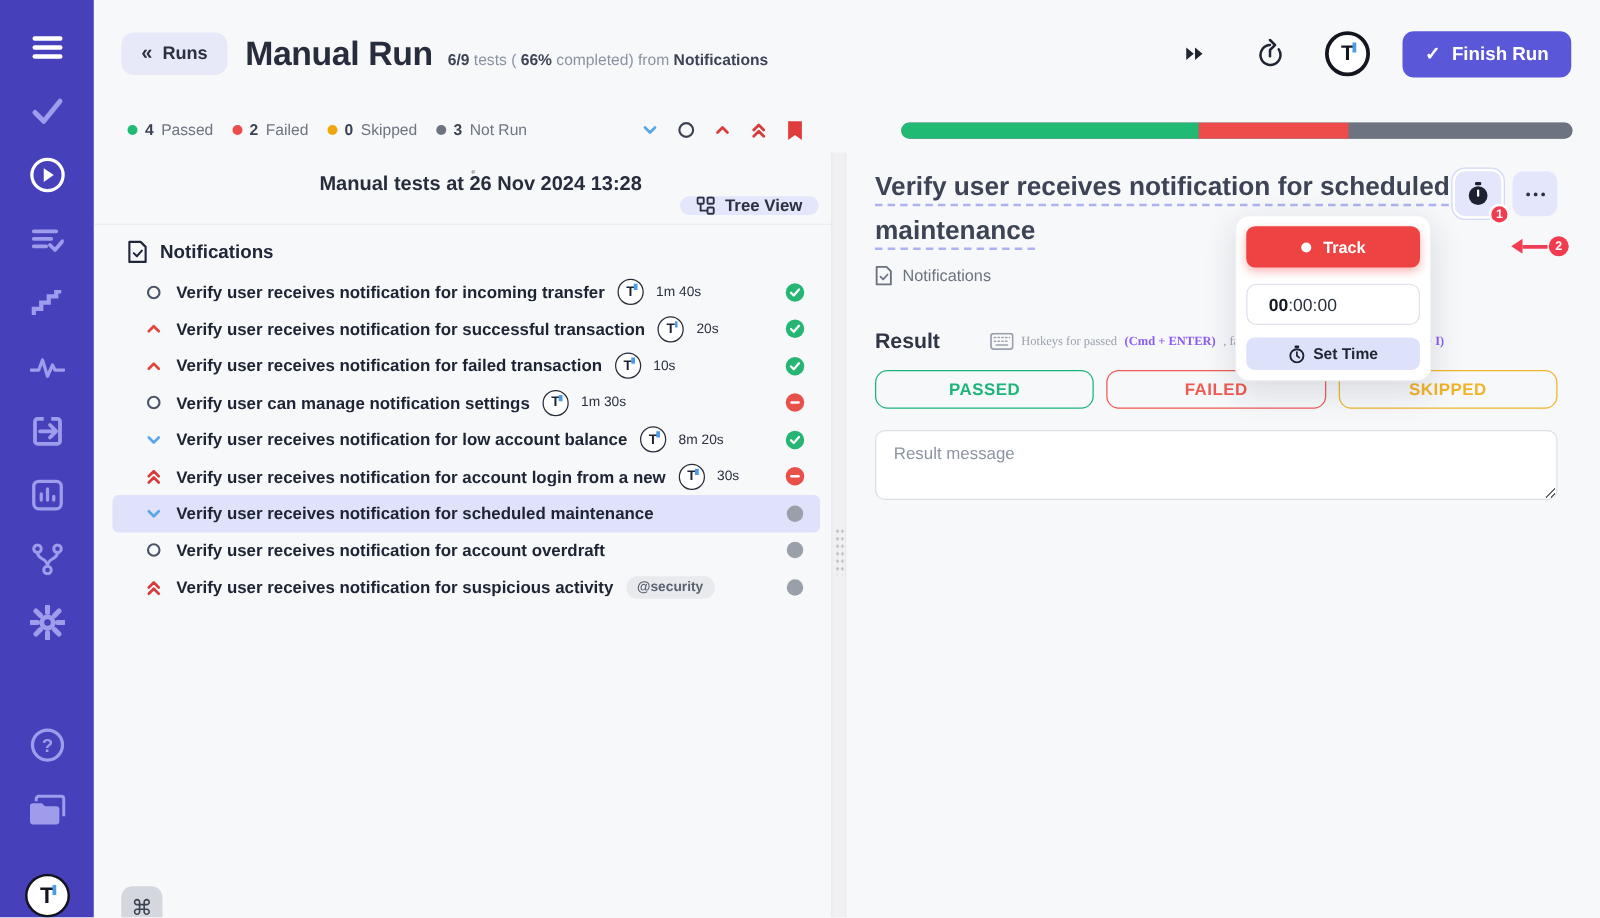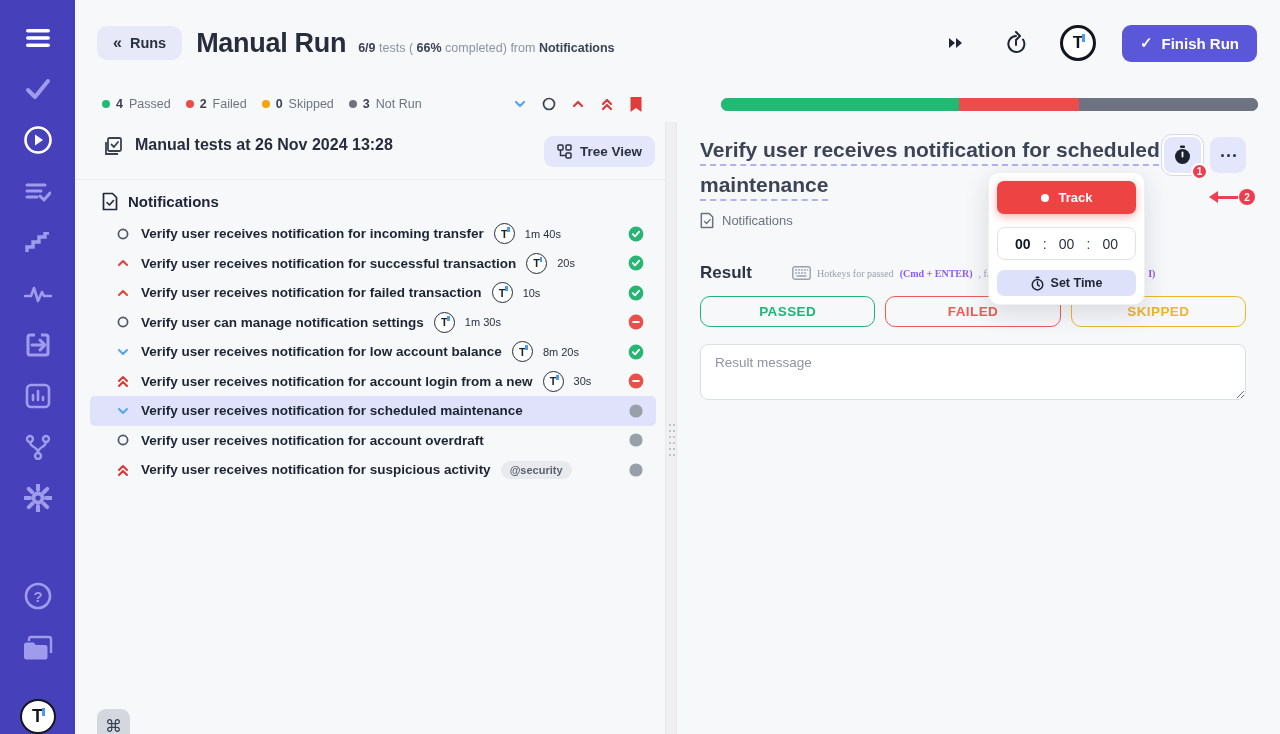--- a/index.html
+++ b/index.html
@@ -35,21 +35,21 @@
   .count .val { font-size:12.5px; font-weight:700; color:#3a4150; }
   .count .lbl { font-size:12.5px; color:#6d7482; }
   .filters { display:flex; align-items:center; gap:11px; margin-left:74px; }
   .filters .f { width:18px; height:18px; display:flex; align-items:center; justify-content:center; cursor:pointer; }
   .progress { flex:1; margin-left:76px; height:13px; border-radius:7px; overflow:hidden; display:flex; background:#6d7380; }
   .progress div { height:100%; }
 
   
   .content { flex:1; display:flex; min-height:0; }
   .left-panel { width:590px; flex-shrink:0; position:relative; overflow:hidden; padding-top:14px; }
-  .lp-head { display:flex; align-items:flex-start; padding:0 10px 0 27px; height:36px; }
+  .lp-head { display:flex; align-items:center; padding:0 10px 0 27px; height:36px;flex-direction:column; }
   .lp-title { font-size:16px; font-weight:700; color:#272d3d; margin-left:12px; }
   .tree-btn { margin-left:auto; background:#e4e7fb; border:none; border-radius:9px; height:31px; padding:0 13px; font-size:13.5px; font-weight:700; color:#2b3140; display:flex; align-items:center; gap:8px; cursor:pointer; font-family:inherit; }
   .lp-sep { height:1px; background:#ececf1; margin-top:7px; }
   .group-row { display:flex; align-items:center; gap:10px; margin:12px 0 8px 27px; }
   .group-lbl { font-size:15px; font-weight:700; color:#20273a; }
   .row { display:flex; align-items:center; height:29.5px; margin:0 9px 0 15px; padding:0 12px 0 25px; border-radius:5px; gap:10px; cursor:pointer; }
   .row.selected { background:#dfe2fa; }
   .row .prio { width:16px; height:16px; display:flex; align-items:center; justify-content:center; flex-shrink:0; }
   .row .ttl { font-size:13.5px; font-weight:600; color:#1d2433; white-space:nowrap; overflow:hidden; min-width:0; flex-shrink:1; }
   .row .tag { background:#e8eaee; border-radius:10px; padding:3px 9px; font-size:11px; font-weight:600; color:#5a6270; white-space:nowrap; }
@@ -84,21 +84,21 @@
   .res-btn.passed { border:1.8px solid #1db57a; color:#1db57a; }
   .res-btn.failed { border:1.8px solid #ef5a52; color:#ef5a52; }
   .res-btn.skipped { border:1.8px solid #f0b429; color:#f0b429; }
   .msg-box { width:100%; margin-top:17px; height:56px; border:1px solid #dcdfe6; border-radius:8px; background:#fff; padding:10px 14px; font-size:13.5px; font-family:inherit; color:#3a4150; resize:both; }
   .msg-box::placeholder { color:#8d94a3; }
 
   
   .popup { position:absolute; left:988px; top:172px; width:157px; background:#fff; border:1px solid #eef0f4; border-radius:11px; box-shadow:0 8px 26px rgba(30,35,60,.14); padding:8px; z-index:50; }
   .track-btn { width:100%; height:33px; background:#ee4343; border:none; border-radius:7px; color:#fff; font-size:13px; font-weight:700; display:flex; align-items:center; justify-content:center; gap:10px; cursor:pointer; box-shadow:0 3px 8px rgba(238,67,67,.4); font-family:inherit; }
   .track-btn .rec { width:8px; height:8px; background:#fff; border-radius:50%; }
-  .time-box { margin-top:13px; height:33px; border:1px solid #dfe2e8; border-radius:8px; display:flex; align-items:center; justify-content:space-between; padding:0 17px; font-size:14px; color:#2a3040; }
+  .time-box { margin-top:13px; height:33px; border:1px solid #dfe2e8; border-radius:8px; display:flex; align-items:center; justify-content:flex-start; padding:0 17px; font-size:14px; color:#2a3040; }
   .time-box .tseg { cursor:text; }
   .time-box .h { font-weight:800; color:#14181f; }
   .time-box .colon { color:#3a4150; }
   .settime-btn { margin-top:10px; width:100%; height:26px; background:#dde1f9; border:none; border-radius:7px; font-size:12.5px; font-weight:700; color:#1f2533; display:flex; align-items:center; justify-content:center; gap:7px; cursor:pointer; font-family:inherit; }
   .annot-arrow { position:absolute; left:1209px; top:189px; display:flex; align-items:center; z-index:60; }
   .annot-arrow .head { width:0; height:0; border-top:6px solid transparent; border-bottom:6px solid transparent; border-right:9px solid #f03e52; }
   .annot-arrow .line { width:20px; height:3px; background:#f03e52; }
   .annot-arrow .num-badge { position:static; border:none; width:16px; height:16px; margin-left:1px; }
 </style>
 </head>

